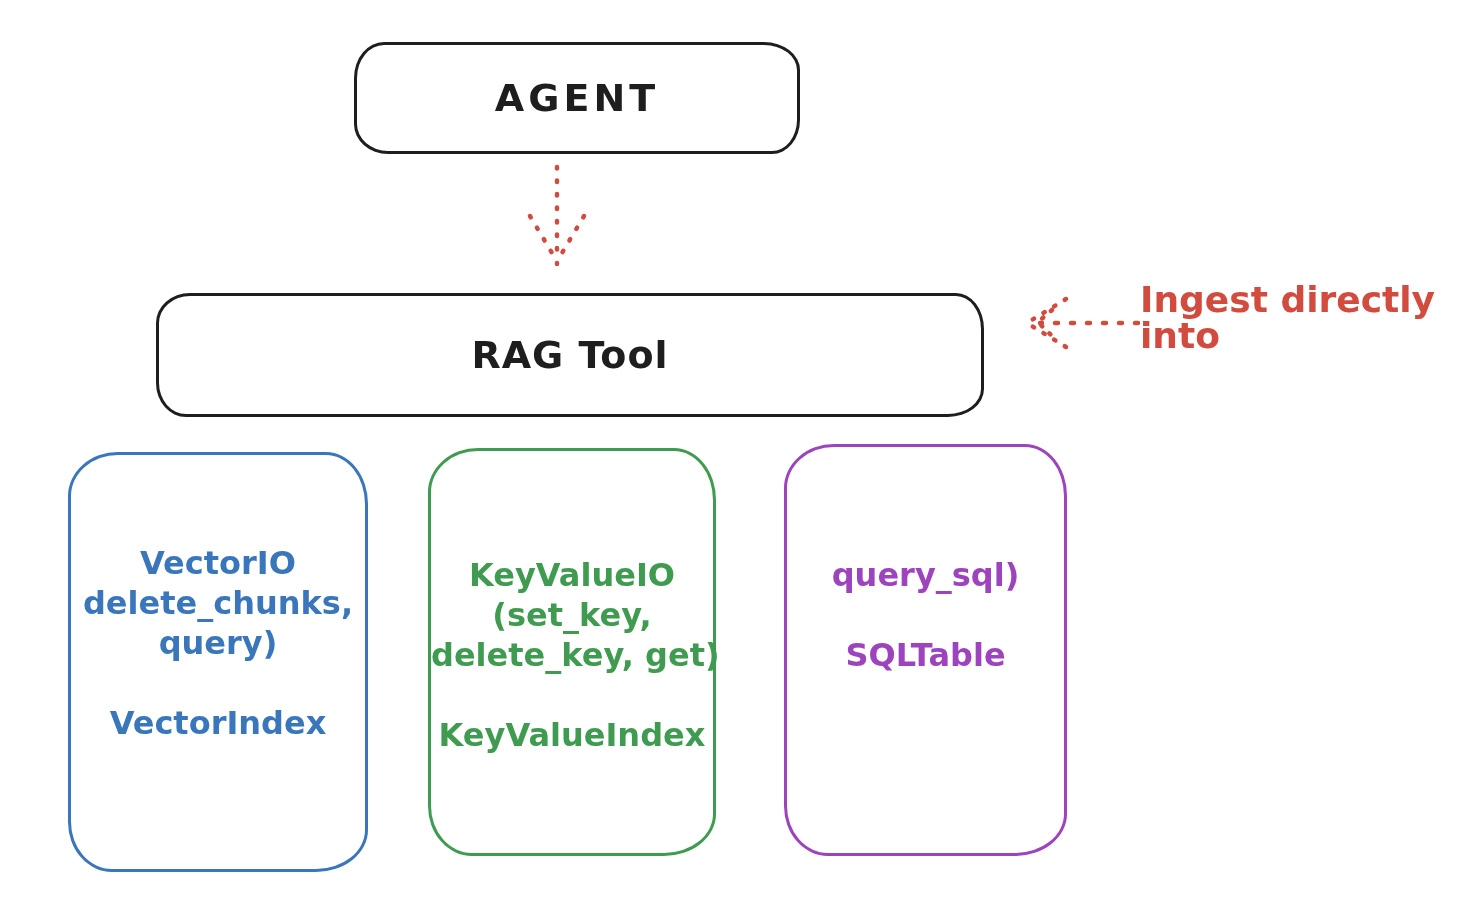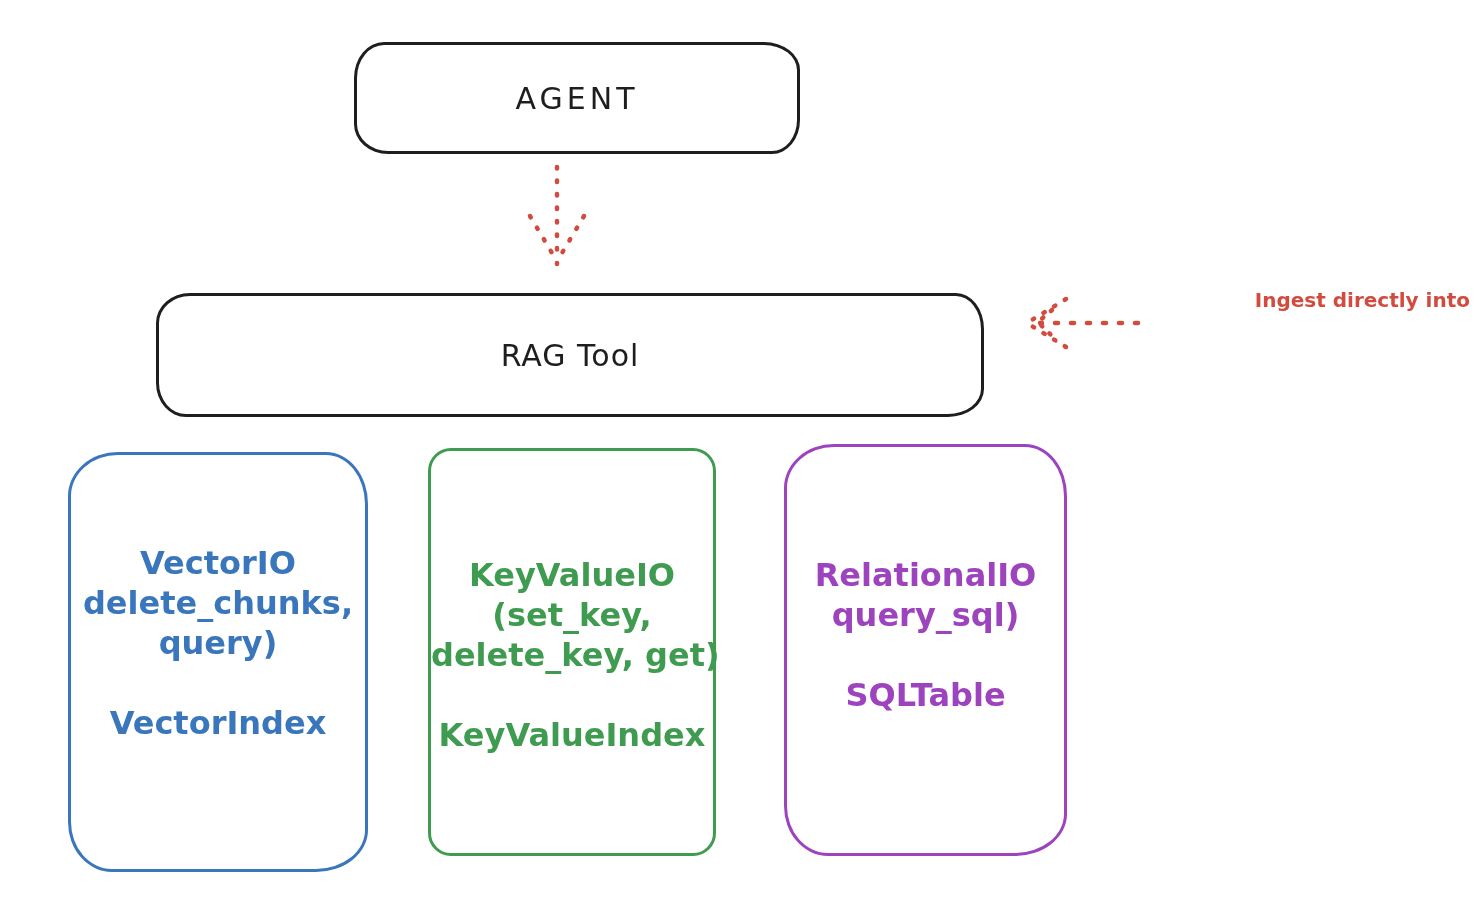--- a/index.html
+++ b/index.html
@@ -32,22 +32,22 @@
     left: 354px; top: 42px; width: 446px; height: 112px;
     border-radius: 30px 36px 28px 34px / 36px 28px 34px 30px;
   }
   .node-ragtool {
     left: 156px; top: 270px; width: 828px; height: 124px;
     border-radius: 34px 28px 36px 30px / 30px 36px 28px 34px;
     margin-top: 23px;
   }
   .node-label {
     color: var(--black);
-    font-size: 30px;
-    font-weight: 400;
+    font-size: 38px;
+    font-weight: 700;
   }
   .node-agent .node-label { letter-spacing: 4px; }
   .node-ragtool .node-label { letter-spacing: 1px; }
 
   
   .store {
     position: absolute;
     background: #ffffff;
     border-style: solid;
     border-width: 3.5px;
@@ -56,42 +56,41 @@
   }
   .store-vector {
     left: 68px; top: 452px; width: 300px; height: 420px;
     border-color: var(--blue); color: var(--blue);
     padding-top: 88px;
   }
   .store-keyvalue {
     left: 428px; top: 448px; width: 288px; height: 408px;
     border-color: var(--green); color: var(--green);
     padding-top: 104px;
-    border-radius: 23px;
   }
   .store-relational {
     left: 784px; top: 444px; width: 283px; height: 412px;
     border-color: var(--purple); color: var(--purple);
     padding-top: 108px;
   }
   .store-line {
     font-size: 32px;
     font-weight: 600;
     line-height: 40px;
     white-space: nowrap;
   }
   .store-gap { height: 40px; }
 
   
   .annotation {
     position: absolute;
     left: 1140px; top: 282px; width: 330px;
-    text-align: right;
+    text-align: left;
     color: var(--red);
-    font-size: 20px;
+    font-size: 36px;
     font-weight: 700;
     line-height: 36px;
   }
 
   
   .arrows {
     position: absolute;
     left: 0; top: 0;
     width: 1484px; height: 910px;
     pointer-events: none;
@@ -146,19 +145,18 @@
 
   <div class="store store-keyvalue">
     <div class="store-line">KeyValueIO</div>
     <div class="store-line">(set_key,</div>
     <div class="store-line">delete_key, get)</div>
     <div class="store-gap"></div>
     <div class="store-line">KeyValueIndex</div>
   </div>
 
   <div class="store store-relational">
-    <div class="store-line">RelationalIO</div>
     <div class="store-line">query_sql)</div>
     <div class="store-gap"></div>
     <div class="store-line">SQLTable</div>
   </div>
 
 </div>
 
 </body></html>

